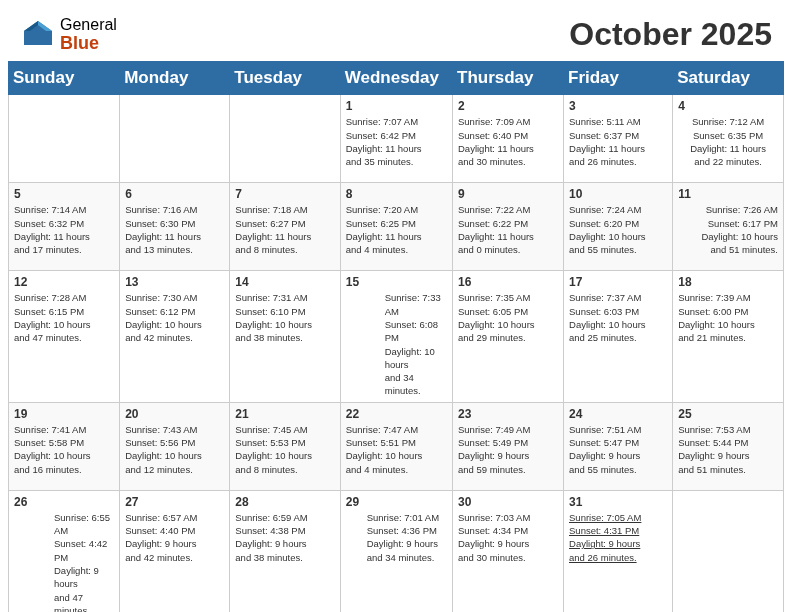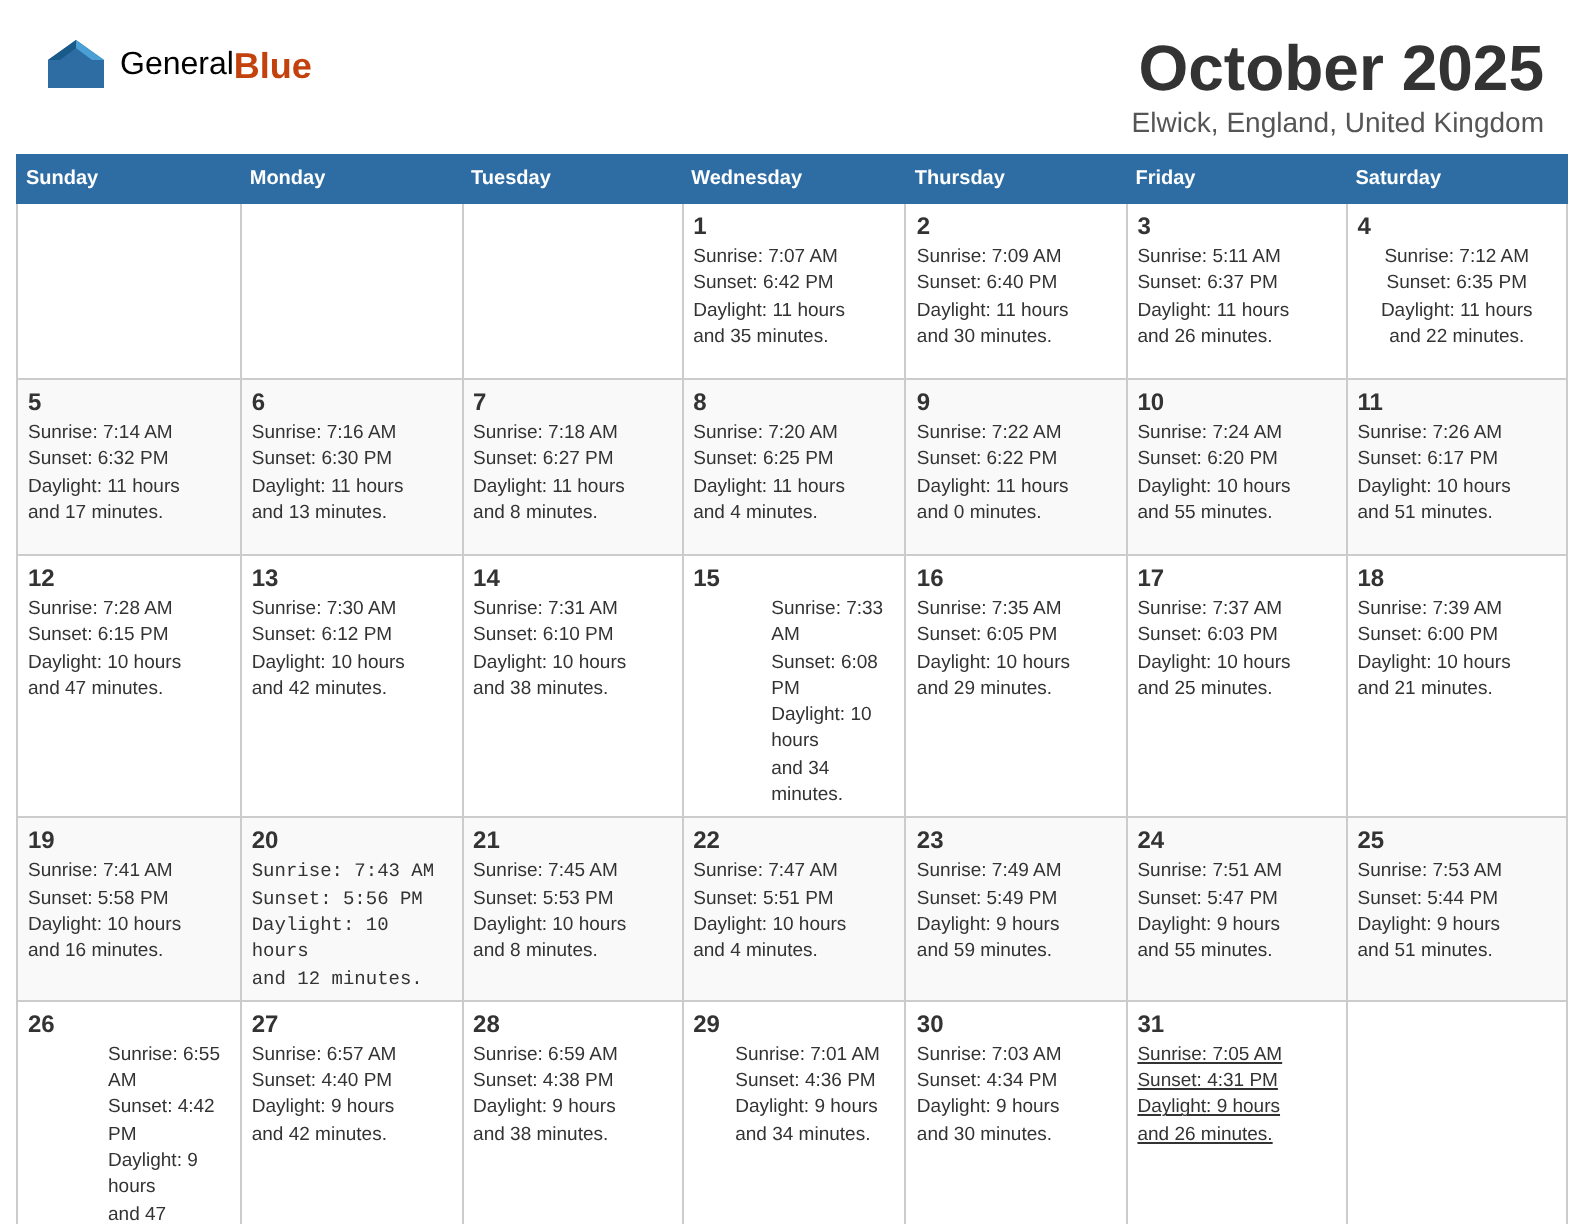--- a/index.html
+++ b/index.html
@@ -14,21 +14,21 @@
       align-items: flex-start;
       justify-content: space-between;
       padding: 16px 20px 8px 20px;
     }
     .logo {
       display: flex;
       align-items: center;
     }
     .logo-text {
       display: flex;
-      flex-direction: row;
+      flex-direction: column;
       line-height: 1.1;
     }
     .logo-icon {
       width: 36px;
       height: 36px;
       margin-right: 4px;
     }
     .title-block {
       text-align: right;
     }
@@ -44,21 +44,21 @@
     .calendar-wrapper {
       padding: 0 8px 8px 8px;
     }
     table {
       width: 100%;
       border-collapse: collapse;
     }
     thead tr th {
       background-color: #2e6da4;
       color: #fff;
-      font-size: 10px;
+      font-size: 17px;
       font-weight: bold;
       padding: 6px 4px;
       text-align: left;
       border: 1px solid #2e6da4;
     }
     tbody tr td {
       vertical-align: top;
       border: 1px solid #ccc;
       padding: 4px 5px;
       font-size: 10px;
@@ -98,21 +98,20 @@
       <polygon points="18,4 32,14 26,14 18,8" fill="#4a9fd4"></polygon>
       <polygon points="18,4 4,14 10,14 18,8" fill="#1a5a8a"></polygon>
     </svg>
     <div class="logo-text">
       <span>General</span>
       <span style="color:#c2410c;font-weight:bold;font-size:18px;">Blue</span>
     </div>
   </div>
   <div class="title-block">
     <div class="month-title">October 2025</div>
-    <div class="location">Elwick, England, United Kingdom</div>
   </div>
 </div>
 
 <div class="calendar-wrapper">
   <table>
     <thead>
       <tr>
         <th>Sunday</th>
         <th>Monday</th>
         <th>Tuesday</th>
@@ -194,21 +193,21 @@
           </td>
           <td>
             <span class="day-num">10</span>
             <div class="day-info" style="white-space: pre-line;">Sunrise: 7:24 AM
 Sunset: 6:20 PM
 Daylight: 10 hours
 and 55 minutes.</div>
           </td>
           <td>
             <span class="day-num">11</span>
-            <div class="day-info" style="white-space: pre-line;">Sunrise: 7:26 AM
+            <div class="day-info" style="white-space: pre-line; text-align: right;">Sunrise: 7:26 AM
 Sunset: 6:17 PM
 Daylight: 10 hours
 and 51 minutes.</div>
           </td>
         </tr>
         <tr>
           <td>
             <span class="day-num">12</span>
             <div class="day-info" style="white-space: pre-line;">Sunrise: 7:28 AM
 Sunset: 6:15 PM
@@ -261,21 +260,21 @@
         <tr>
           <td>
             <span class="day-num">19</span>
             <div class="day-info" style="white-space: pre-line;">Sunrise: 7:41 AM
 Sunset: 5:58 PM
 Daylight: 10 hours
 and 16 minutes.</div>
           </td>
           <td>
             <span class="day-num">20</span>
-            <div class="day-info" style="white-space: pre-line; font-family: Liberation Mono, monospace;">Sunrise: 7:43 AM
+            <div class="day-info" style="white-space: pre-line;">Sunrise: 7:43 AM
 Sunset: 5:56 PM
 Daylight: 10 hours
 and 12 minutes.</div>
           </td>
           <td>
             <span class="day-num">21</span>
             <div class="day-info" style="white-space: pre-line;">Sunrise: 7:45 AM
 Sunset: 5:53 PM
 Daylight: 10 hours
 and 8 minutes.</div>

